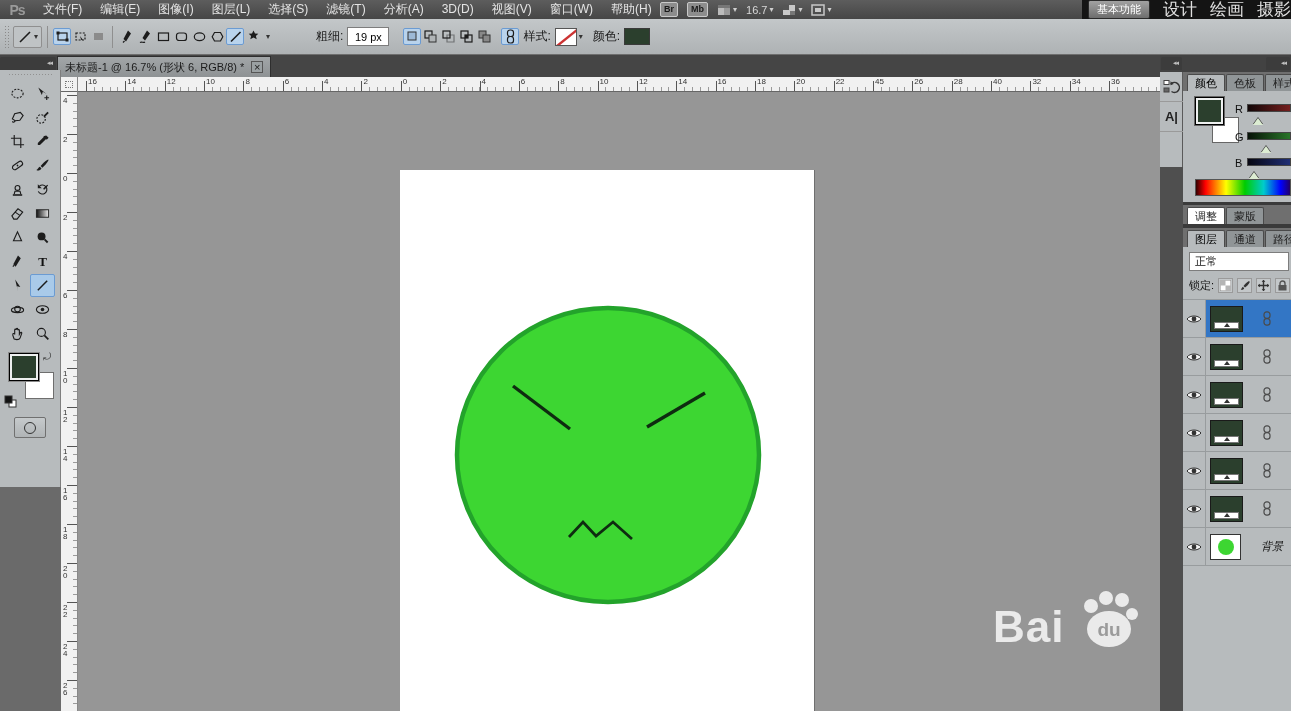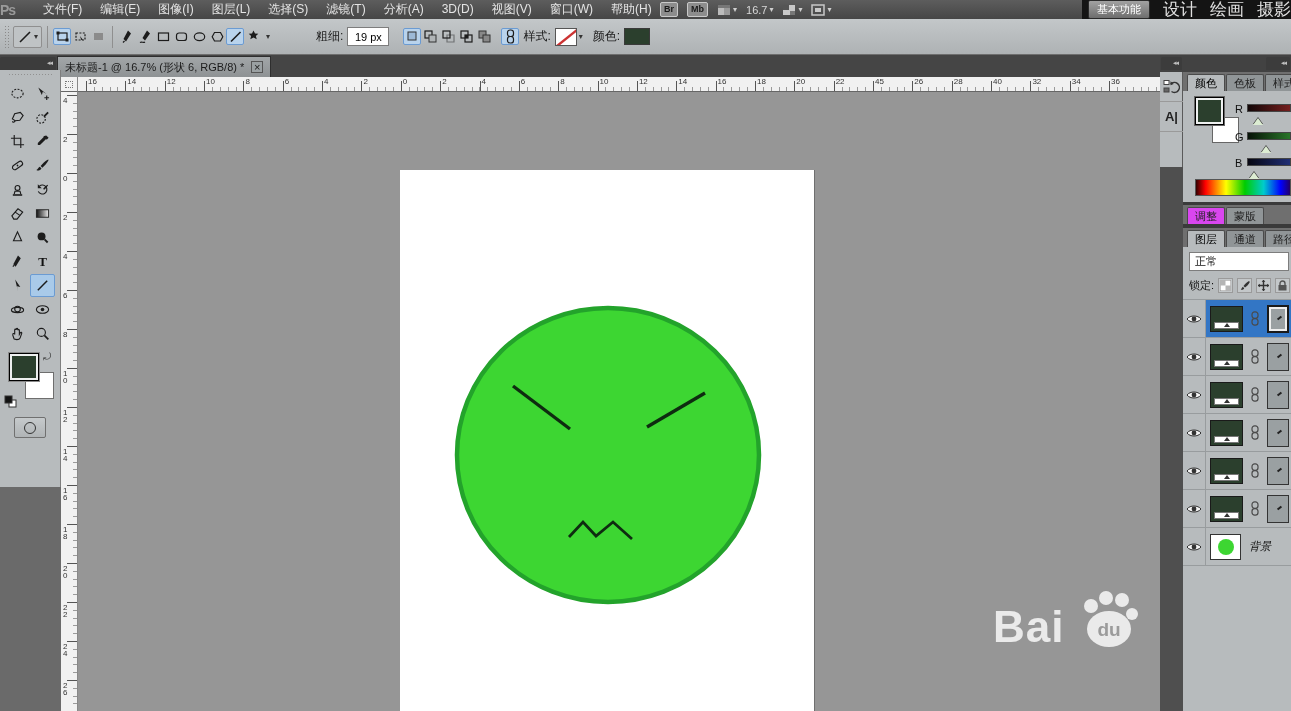--- a/index.html
+++ b/index.html
@@ -4,21 +4,21 @@
 <style>
   *{margin:0;padding:0;box-sizing:border-box}
   html,body{width:1291px;height:711px;overflow:hidden}
   body{position:relative;background:#535353;font-family:"Liberation Sans","DejaVu Sans",sans-serif;font-size:12px;color:#111}
   .abs{position:absolute}
   svg{display:block}
   .s{fill:none;stroke:#1c1c1c;stroke-width:1.2}
   .f{fill:#1c1c1c;stroke:none}
   
   #menubar{left:0;top:0;width:1291px;height:19px;background:linear-gradient(#5d5d5d,#464646);display:flex;align-items:center}
-  #pslogo{width:34px;font-weight:bold;font-size:14px;color:#9a9a9a;letter-spacing:-1px}
+  #pslogo{width:34px;text-align:center;font-weight:bold;font-size:14px;color:#9a9a9a;letter-spacing:-1px}
   .mitem{padding:0 9px;color:#e4e4e4;font-size:12px;line-height:19px;cursor:default}
   #menu-right-ctrls{position:absolute;left:660px;top:0;height:19px;display:flex;align-items:center;gap:9px}
   .mbtn{height:15px;padding:0 3px;background:#8d8d8d;border:1px solid #c9c9c9;border-radius:2px;font-size:9px;font-weight:bold;color:#1a1a1a;line-height:13px}
   .marrow{color:#cfcfcf;font-size:8px}
   .micon{display:flex;align-items:center;gap:2px}
   #workspace-zone{position:absolute;right:0;top:0;width:209px;height:19px;background:#141414;display:flex;align-items:center;gap:13px;padding-left:6px}
   #ws-active{background:linear-gradient(#a2a2a2,#6e6e6e);border:1px solid #2a2a2a;border-radius:2px;color:#fff;font-size:11px;padding:1px 8px}
   .ws{color:#e0e0e0;font-size:17px}
   
   #optionsbar{left:0;top:19px;width:1291px;height:36px;background:linear-gradient(#c3c7c9,#aeb2b4);border-bottom:1px solid #6e6e6e;display:flex;align-items:center}
@@ -84,21 +84,21 @@
   #spectrum{position:absolute;left:12px;top:88px;width:96px;height:17px;border:1px solid #555;
     background:linear-gradient(90deg,#300 0,#f00 10%,#ff0 32%,#0c0 52%,#0cc 72%,#00f 90%,#206 100%)}
   .darkgap{position:absolute;left:1183px;width:108px;background:#3a3a3a}
   
   #blendbox{position:absolute;left:6px;top:5px;width:100px;height:19px;background:#fff;border:1px solid #7d7d7d;font-size:11px;line-height:17px;padding-left:5px}
   #lockrow{position:absolute;left:6px;top:31px;display:flex;align-items:center;gap:4px;font-size:11px;color:#111}
   .lockicon{width:15px;height:15px;border:1px solid #9a9a9a;background:#c3c7c9;display:flex;align-items:center;justify-content:center}
   #layerlist{position:absolute;left:0;top:52px;width:108px;border-top:1px solid #989c9e}
   .lrow{display:flex;height:38px;border-bottom:1px solid #989c9e}
   .eyebox{width:23px;border-right:1px solid #989c9e;display:flex;align-items:center;justify-content:center;flex:none}
-  .lcell{flex:1;display:flex;align-items:center;gap:8px;padding-left:4px;overflow:hidden}
+  .lcell{flex:1;display:flex;align-items:center;gap:20px;padding-left:4px;overflow:hidden}
   .lcell.sel{background:#3376c5}
   .lthumb{width:33px;height:26px;border:1px solid #1a1a1a;position:relative;flex:none}
   .mini{position:absolute;left:3px;right:3px;bottom:2px;height:7px;background:#fff;border:1px solid #777;display:flex;justify-content:center;align-items:flex-end}
   .minitri{width:0;height:0;border:3px solid transparent;border-bottom:4px solid #333;margin-bottom:1px}
   .lmask{width:22px;height:28px;background:#9aa0a2;border:1px solid #333;position:relative;flex:none}
   .lmask.msel{border:2px solid #1a1a1a;box-shadow:inset 0 0 0 2px #eee}
   .speck{position:absolute;left:45%;top:45%;width:5px;height:2px;background:#222;transform:rotate(-40deg)}
   .bgthumb{width:31px;height:26px;background:#fff;border:1px solid #333;display:flex;align-items:center;justify-content:center;flex:none}
   .bgcircle{width:16px;height:16px;border-radius:50%}
   .bglabel{font-size:11px;font-style:italic;color:#111}
@@ -610,21 +610,21 @@
   <span class="chtri" style="left:78px;top:50px"></span>
   <span class="chrow" style="top:66px">B</span>
   <svg class="chbar" style="top:67px" width="44" height="8">
       <rect width="44" height="8" fill="url(#gradB)"></rect>
     </svg>
   <span class="chtri" style="left:66px;top:76px"></span>
   <div id="spectrum"></div>
 </div>
 <div class="darkgap" style="top:202px;height:3px"></div>
 <div class="tabsrow" style="top:205px">
-  <span class="ptab" style="background:#d946ef">调整</span>
+  <span class="ptab" style="background:#ffffff">调整</span>
   <span class="ptab">蒙版</span>
 </div>
 <div class="darkgap" style="top:224px;height:4px"></div>
 <div class="tabsrow" style="top:228px">
   <span class="ptab active">图层</span>
   <span class="ptab">通道</span>
   <span class="ptab">路径</span>
 </div>
 <div class="panelbody" style="top:247px;height:464px">
   <div id="blendbox">正常</div>

